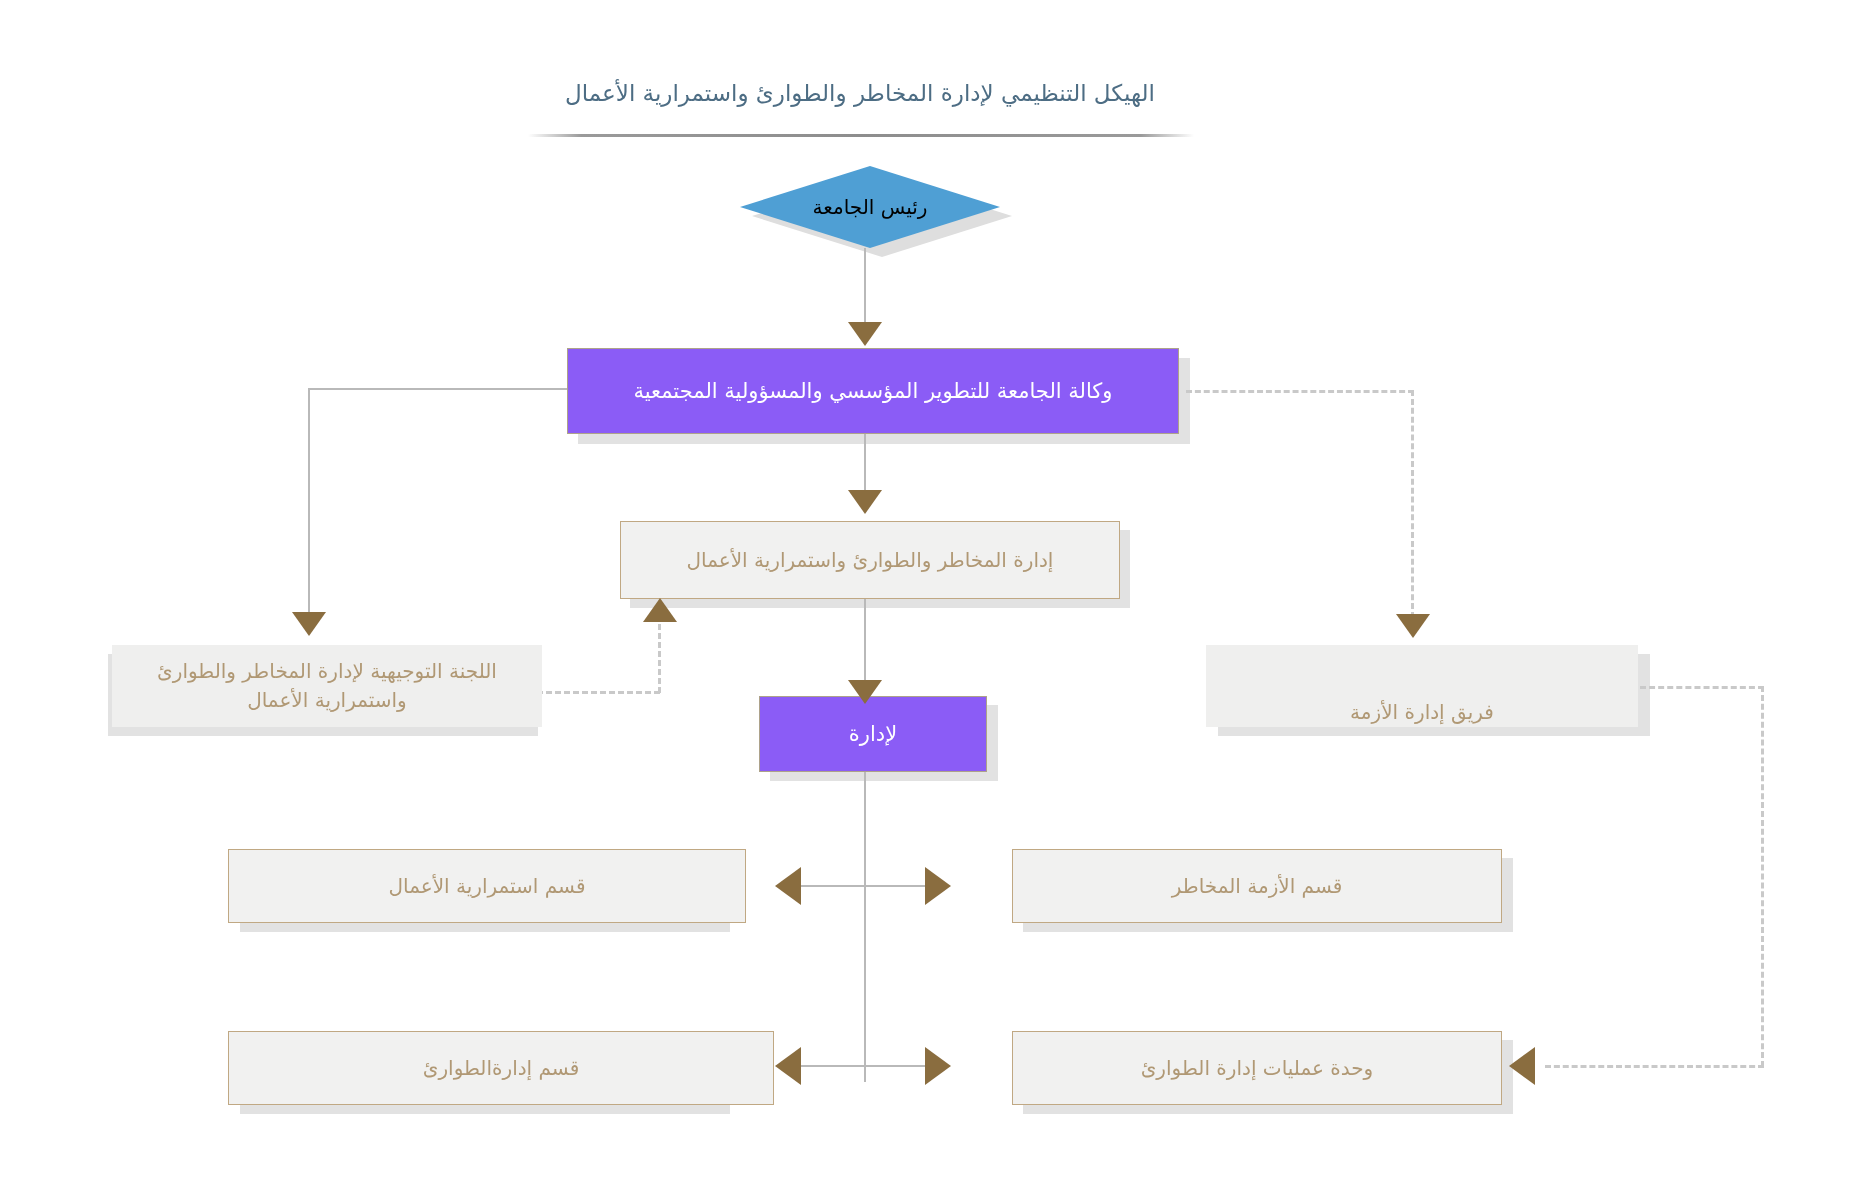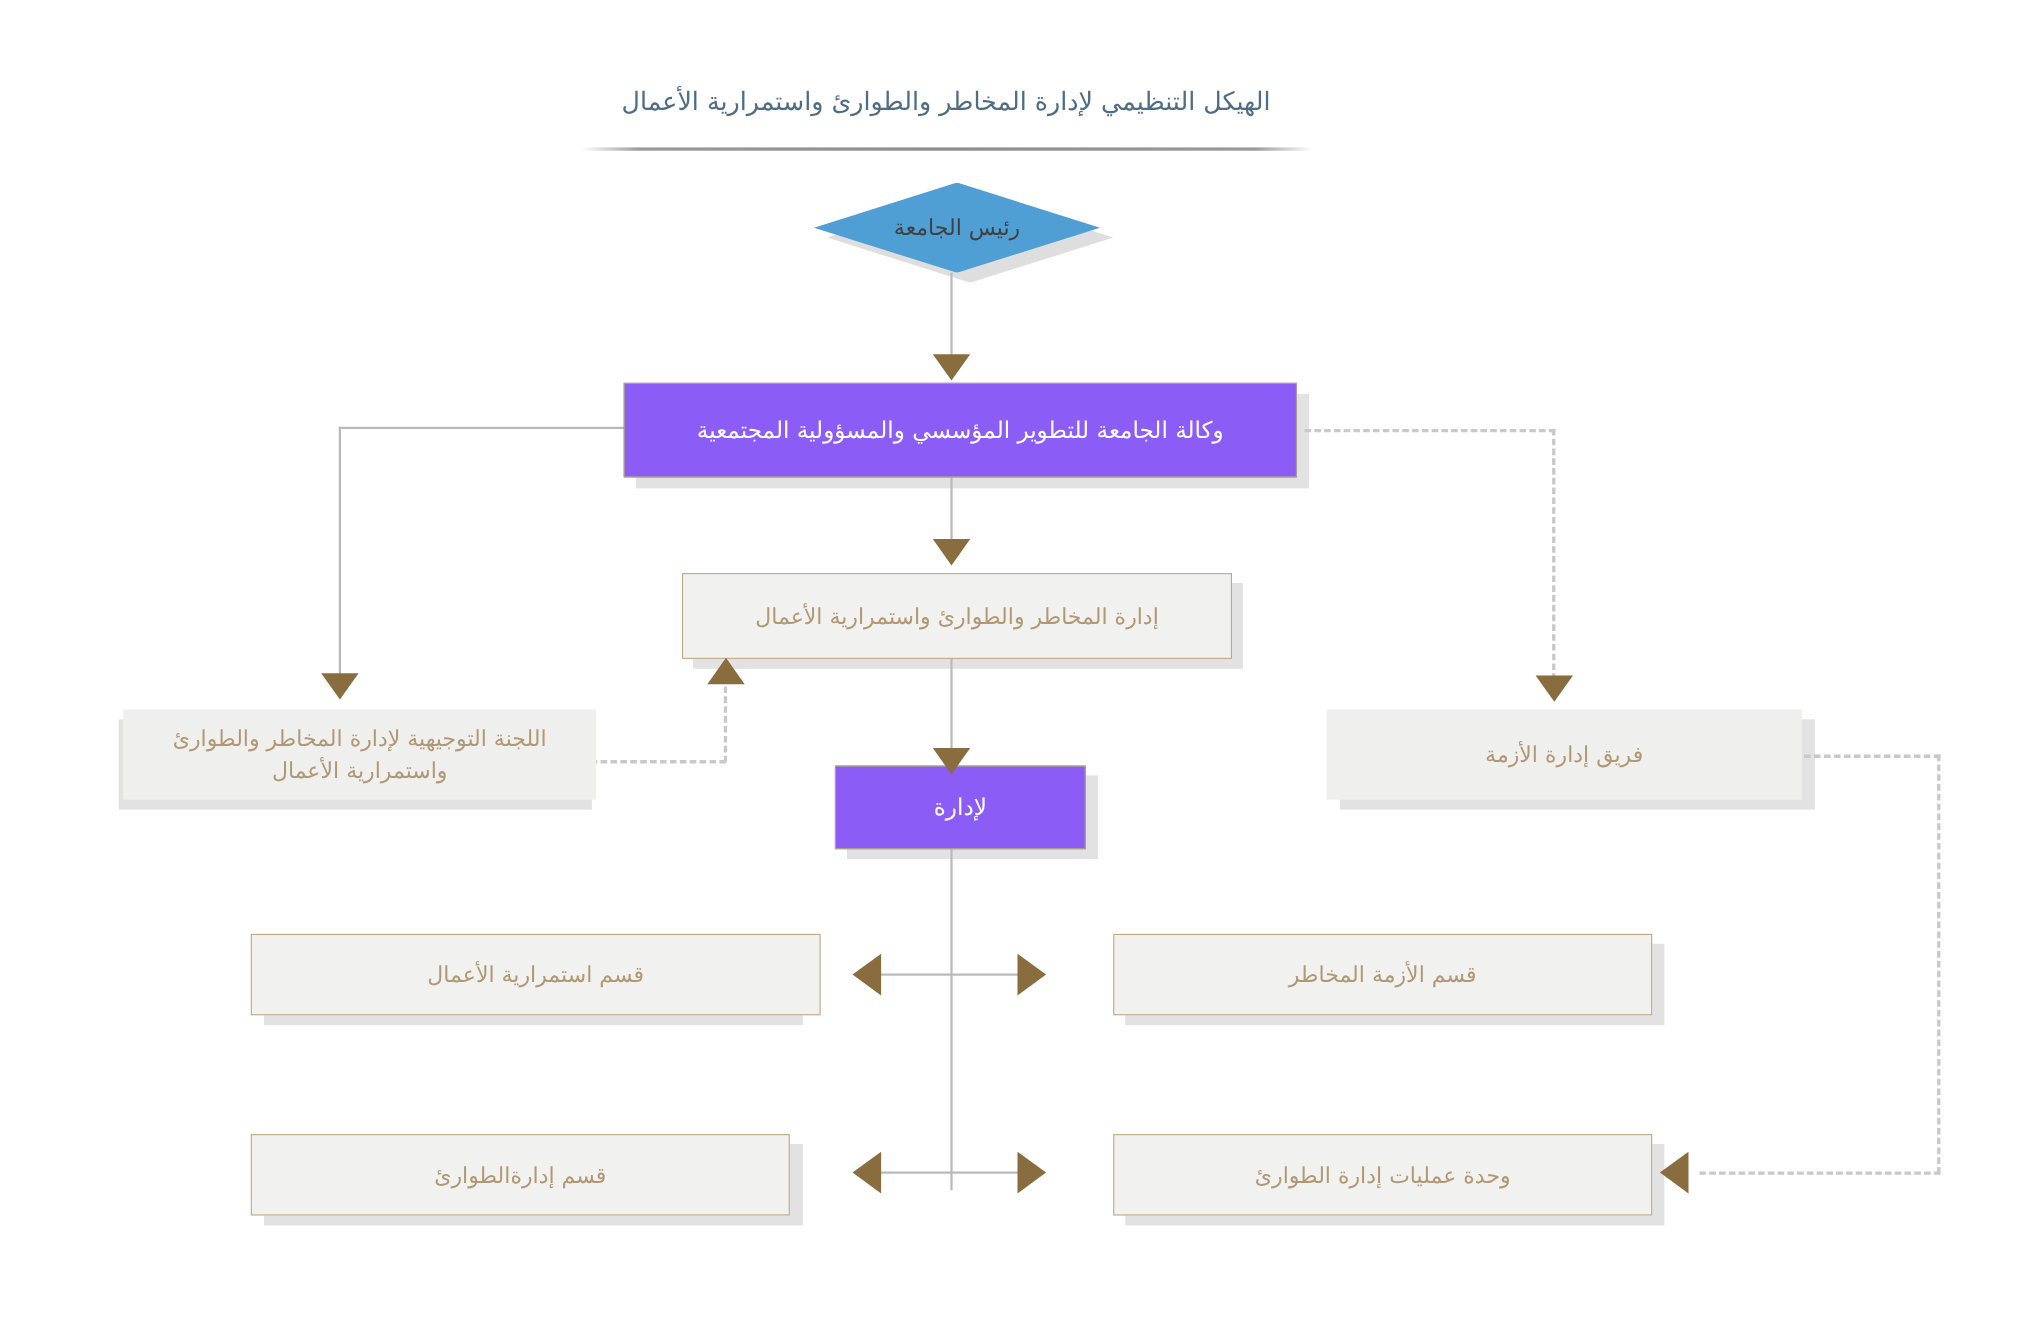--- a/index.html
+++ b/index.html
@@ -87,21 +87,21 @@
   .hex {
     width: 100%;
     height: 100%;
     background: #4f9fd4;
     clip-path: polygon(50% 0%, 100% 50%, 50% 100%, 0% 50%);
     display: flex;
     align-items: center;
     justify-content: center;
   }
   .hex-label {
-    color: #404040;
+    color: #000000;
     font-size: 20px;
     direction: rtl;
     text-align: center;
   }
   .hex-shadow {
     position: absolute;
     background: #dedede;
     clip-path: polygon(50% 0%, 100% 50%, 50% 100%, 0% 50%);
     z-index: 1;
   }
@@ -204,21 +204,21 @@
   <div class="dash-h" style="left:528px; top:691px; width:132px;"></div>
   <div class="dash-v" style="left:658px; top:615px; height:78px;"></div>
   <div class="arrow arrow-up" style="left:643px; top:598px;"></div>
 
   <div class="shadow" style="left:108px; top:654px; width:430px; height:82px;"></div>
   <div class="node node-plain" style="left:112px; top:645px; width:430px; height:82px; padding:0 14px;">
     <span>اللجنة التوجيهية لإدارة المخاطر والطوارئ واستمرارية الأعمال</span>
   </div>
 
   <div class="shadow" style="left:1218px; top:654px; width:432px; height:82px;"></div>
-  <div class="node node-plain" style="left:1206px; top:645px; width:432px; height:82px;">
+  <div class="node node-plain" style="left:1206px; top:645px; width:432px; height:82px;align-items:flex-end;">
     <span>فريق إدارة الأزمة</span>
   </div>
 
   <div class="dash-h" style="left:1640px; top:686px; width:124px;"></div>
   <div class="dash-v" style="left:1761px; top:686px; height:381px;"></div>
   <div class="dash-h" style="left:1545px; top:1065px; width:219px;"></div>
   <div class="arrow arrow-right" style="left:1509px; top:1047px; transform:rotate(180deg);"></div>
 
   <div class="shadow" style="left:770px; top:705px; width:228px; height:76px;"></div>
   <div class="node node-filled" style="left:759px; top:696px; width:228px; height:76px;">
@@ -239,21 +239,21 @@
   <div class="node node-outline" style="left:228px; top:849px; width:518px; height:74px;">
     <span>قسم استمرارية الأعمال</span>
   </div>
 
   <div class="shadow" style="left:1023px; top:858px; width:490px; height:74px;"></div>
   <div class="node node-outline" style="left:1012px; top:849px; width:490px; height:74px;">
     <span>قسم الأزمة المخاطر</span>
   </div>
 
   <div class="shadow" style="left:240px; top:1040px; width:490px; height:74px;"></div>
-  <div class="node node-outline" style="left:228px; top:1031px; width:490px; height:74px;">
+  <div class="node node-outline" style="left:228px; top:1031px; width:546px; height:74px;">
     <span>قسم إدارةالطوارئ</span>
   </div>
 
   <div class="shadow" style="left:1023px; top:1040px; width:490px; height:74px;"></div>
   <div class="node node-outline" style="left:1012px; top:1031px; width:490px; height:74px;">
     <span>وحدة عمليات إدارة الطوارئ</span>
   </div>
 
 </div>
 

